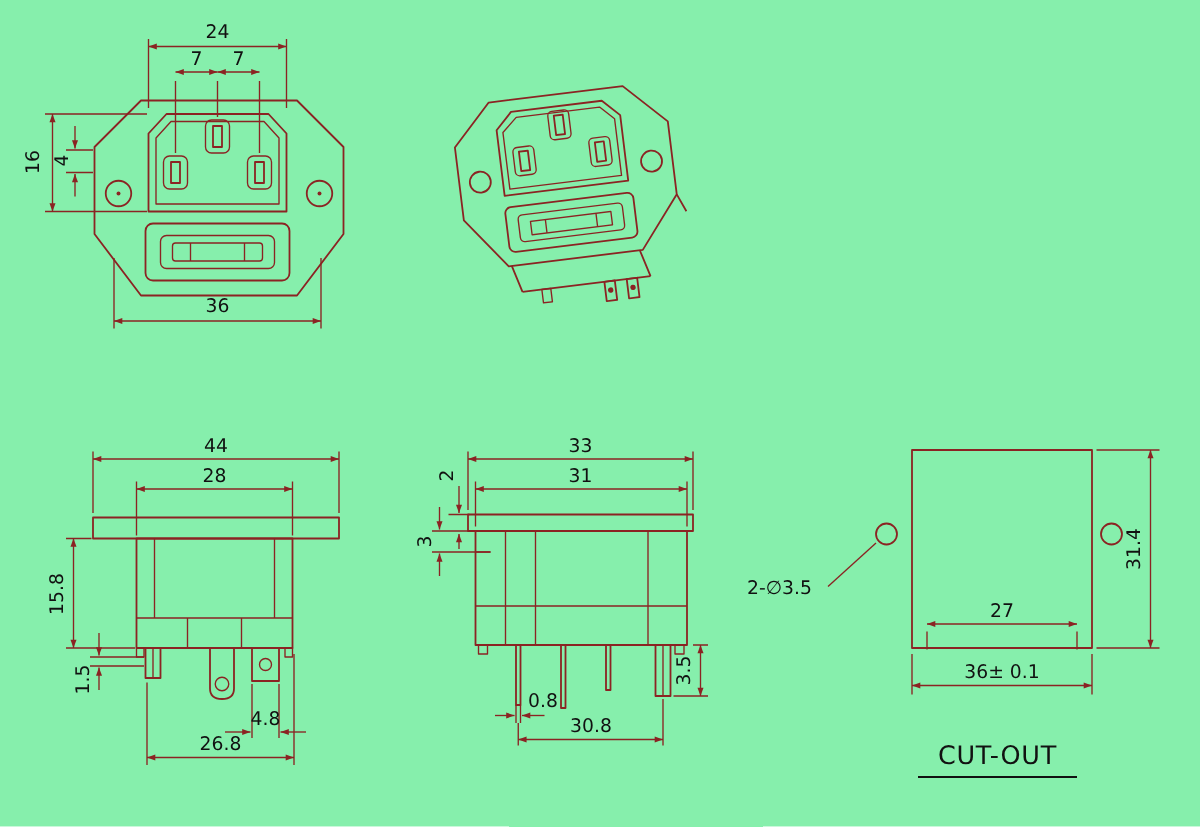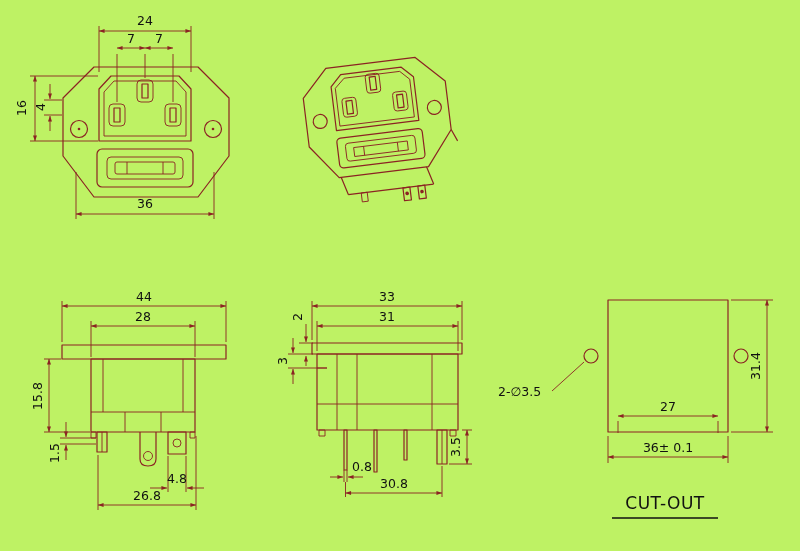--- a/index.html
+++ b/index.html
@@ -1,16 +1,16 @@
 <!DOCTYPE html>
 <html style="--line: #8b2323; --text: #111111;"><head>
 <meta charset="utf-8">
 <style>
   html,body{margin:0;padding:0;background:#ffffff;}
-  .page{width:800px;height:551px;background:#bef264;position:relative;overflow:hidden;font-family:"DejaVu Sans",sans-serif;}
+  .page{width:800px;height:551px;background:#86efac;position:relative;overflow:hidden;font-family:"DejaVu Sans",sans-serif;}
   svg{display:block;}
   .ln{stroke:var(--line,#8b2323);stroke-width:1.2;fill:none;stroke-linejoin:round;}
   .thin{stroke:var(--line,#8b2323);stroke-width:0.9;fill:none;stroke-linejoin:round;}
   .dim{stroke:var(--line,#8b2323);stroke-width:0.9;fill:none;}
   .dot{fill:var(--line,#8b2323);stroke:none;}
   .ul{stroke:#111;stroke-width:1.3;}
   text{fill:var(--text,#111);font-family:"DejaVu Sans",sans-serif;font-size:12.5px;}
   .ttl{font-size:17px;letter-spacing:.5px;}
   .mid{text-anchor:middle;}
 </style>

